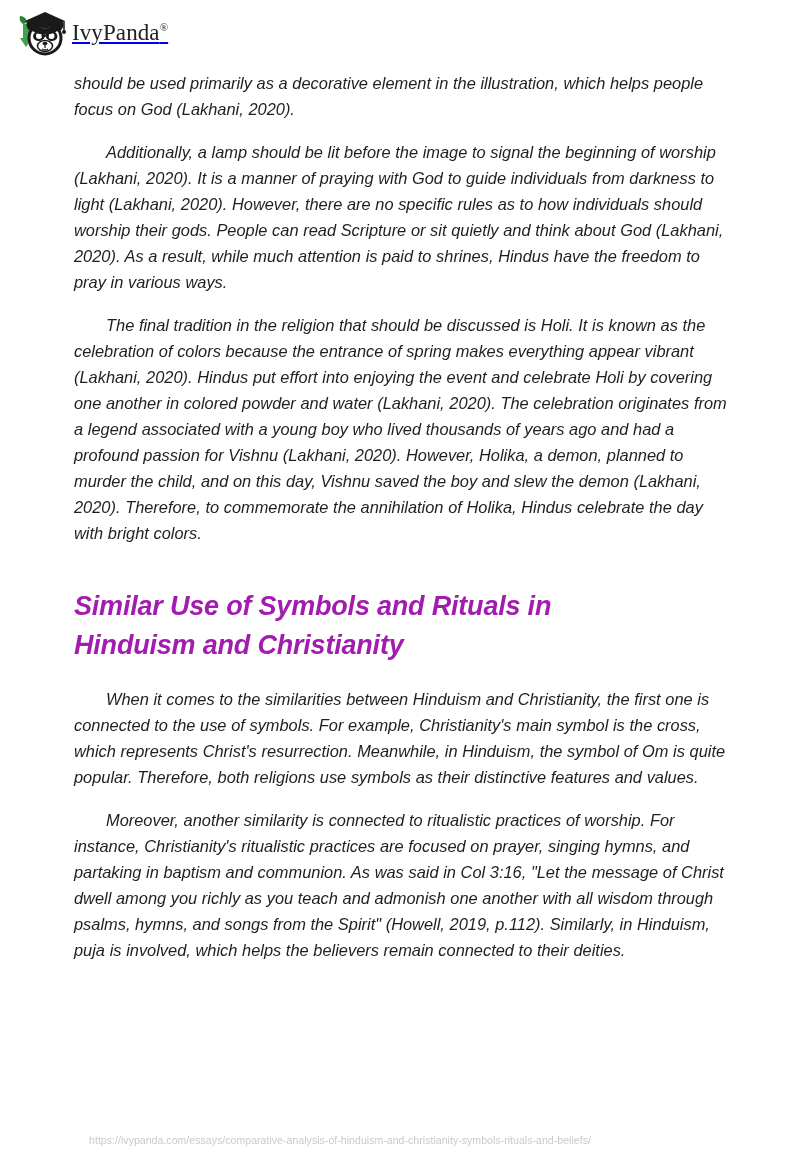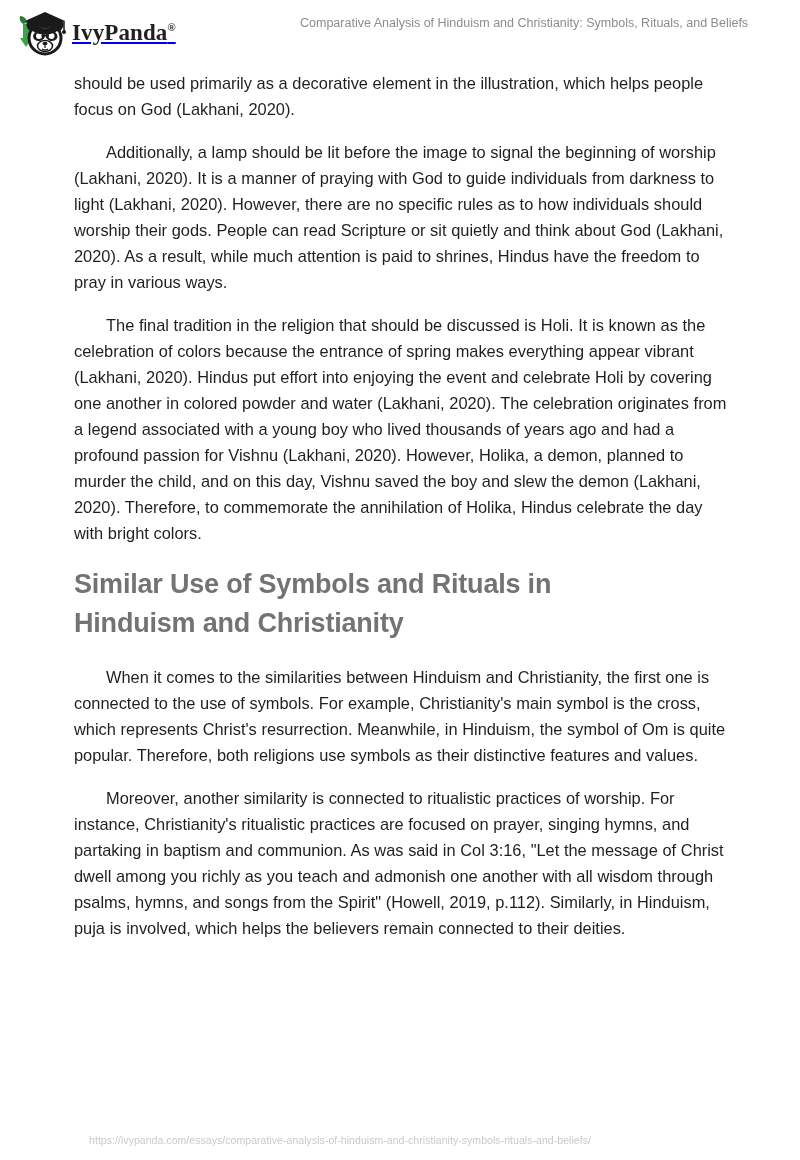--- a/index.html
+++ b/index.html
@@ -45,21 +45,21 @@
 
   .brand-logo {
     width: 54px;
     height: 50px;
     display: block;
     flex: none;
   }
 
   .brand-name {
     font-family: "Liberation Serif", serif;
-    font-weight: bold;
+    font-weight: normal;
     font-size: 23px;
     color: #231f20;
     letter-spacing: 0.1px;
     margin-left: 4px;
     line-height: 1;
     position: relative;
     white-space: nowrap;
   }
 
   .brand-reg {
@@ -82,20 +82,21 @@
     line-height: 16px;
     white-space: nowrap;
   }
 
   
   .content {
     position: absolute;
     left: 74px;
     top: 70px;
     width: 654px;
+    font-style: italic;
   }
 
   .para {
     font-family: "Liberation Sans", sans-serif;
     font-size: 16.4px;
     line-height: 26px;
     color: #1f1f1f;
     margin: 0 0 17px 0;
     text-align: left;
     word-spacing: 0.1px;
@@ -103,22 +104,22 @@
 
   .para.indent {
     text-indent: 32px;
   }
 
   .section-heading {
     font-family: "Liberation Sans", sans-serif;
     font-size: 27px;
     font-weight: bold;
     line-height: 39px;
-    color: #737373;
-    margin: 19px 0 21px 0;
+    color: #a21caf;
+    margin: 41px 0 21px 0;
     letter-spacing: -0.2px;
     max-width: 560px;
   }
 
   
   .page-footer {
     position: absolute;
     left: 0;
     top: 1130px;
     width: 680px;
@@ -165,21 +166,20 @@
         <path d="M56 84 Q62 88 68 84" stroke="#1a1a1a" stroke-width="2.5" fill="none"></path>
 
         <path d="M22 28 L62 10 L102 28 L62 44 Z" fill="#1a1a1a"></path>
         <path d="M40 34 L40 50 Q62 60 84 50 L84 34 L62 44 Z" fill="#1a1a1a"></path>
         <path d="M100 28 L100 48" stroke="#1a1a1a" stroke-width="3"></path>
         <circle cx="100" cy="50" r="4" fill="#1a1a1a"></circle>
       </svg>
       <span class="brand-name"><span>IvyPanda</span><span class="brand-reg">®</span></span>
     </a>
 
-    <div class="header-title">Comparative Analysis of Hinduism and Christianity: Symbols, Rituals, and Beliefs</div>
   </div>
 
   <div class="content">
 
     <p class="para">should be used primarily as a decorative element in the illustration, which helps people focus on God (Lakhani, 2020).</p>
     <p class="para indent">Additionally, a lamp should be lit before the image to signal the beginning of worship (Lakhani, 2020). It is a manner of praying with God to guide individuals from darkness to light (Lakhani, 2020). However, there are no specific rules as to how individuals should worship their gods. People can read Scripture or sit quietly and think about God (Lakhani, 2020). As a result, while much attention is paid to shrines, Hindus have the freedom to pray in various ways.</p>
     <p class="para indent">The final tradition in the religion that should be discussed is Holi. It is known as the celebration of colors because the entrance of spring makes everything appear vibrant (Lakhani, 2020). Hindus put effort into enjoying the event and celebrate Holi by covering one another in colored powder and water (Lakhani, 2020). The celebration originates from a legend associated with a young boy who lived thousands of years ago and had a profound passion for Vishnu (Lakhani, 2020). However, Holika, a demon, planned to murder the child, and on this day, Vishnu saved the boy and slew the demon (Lakhani, 2020). Therefore, to commemorate the annihilation of Holika, Hindus celebrate the day with bright colors.</p>
 
     <h2 class="section-heading">Similar Use of Symbols and Rituals in Hinduism and Christianity</h2>
 

